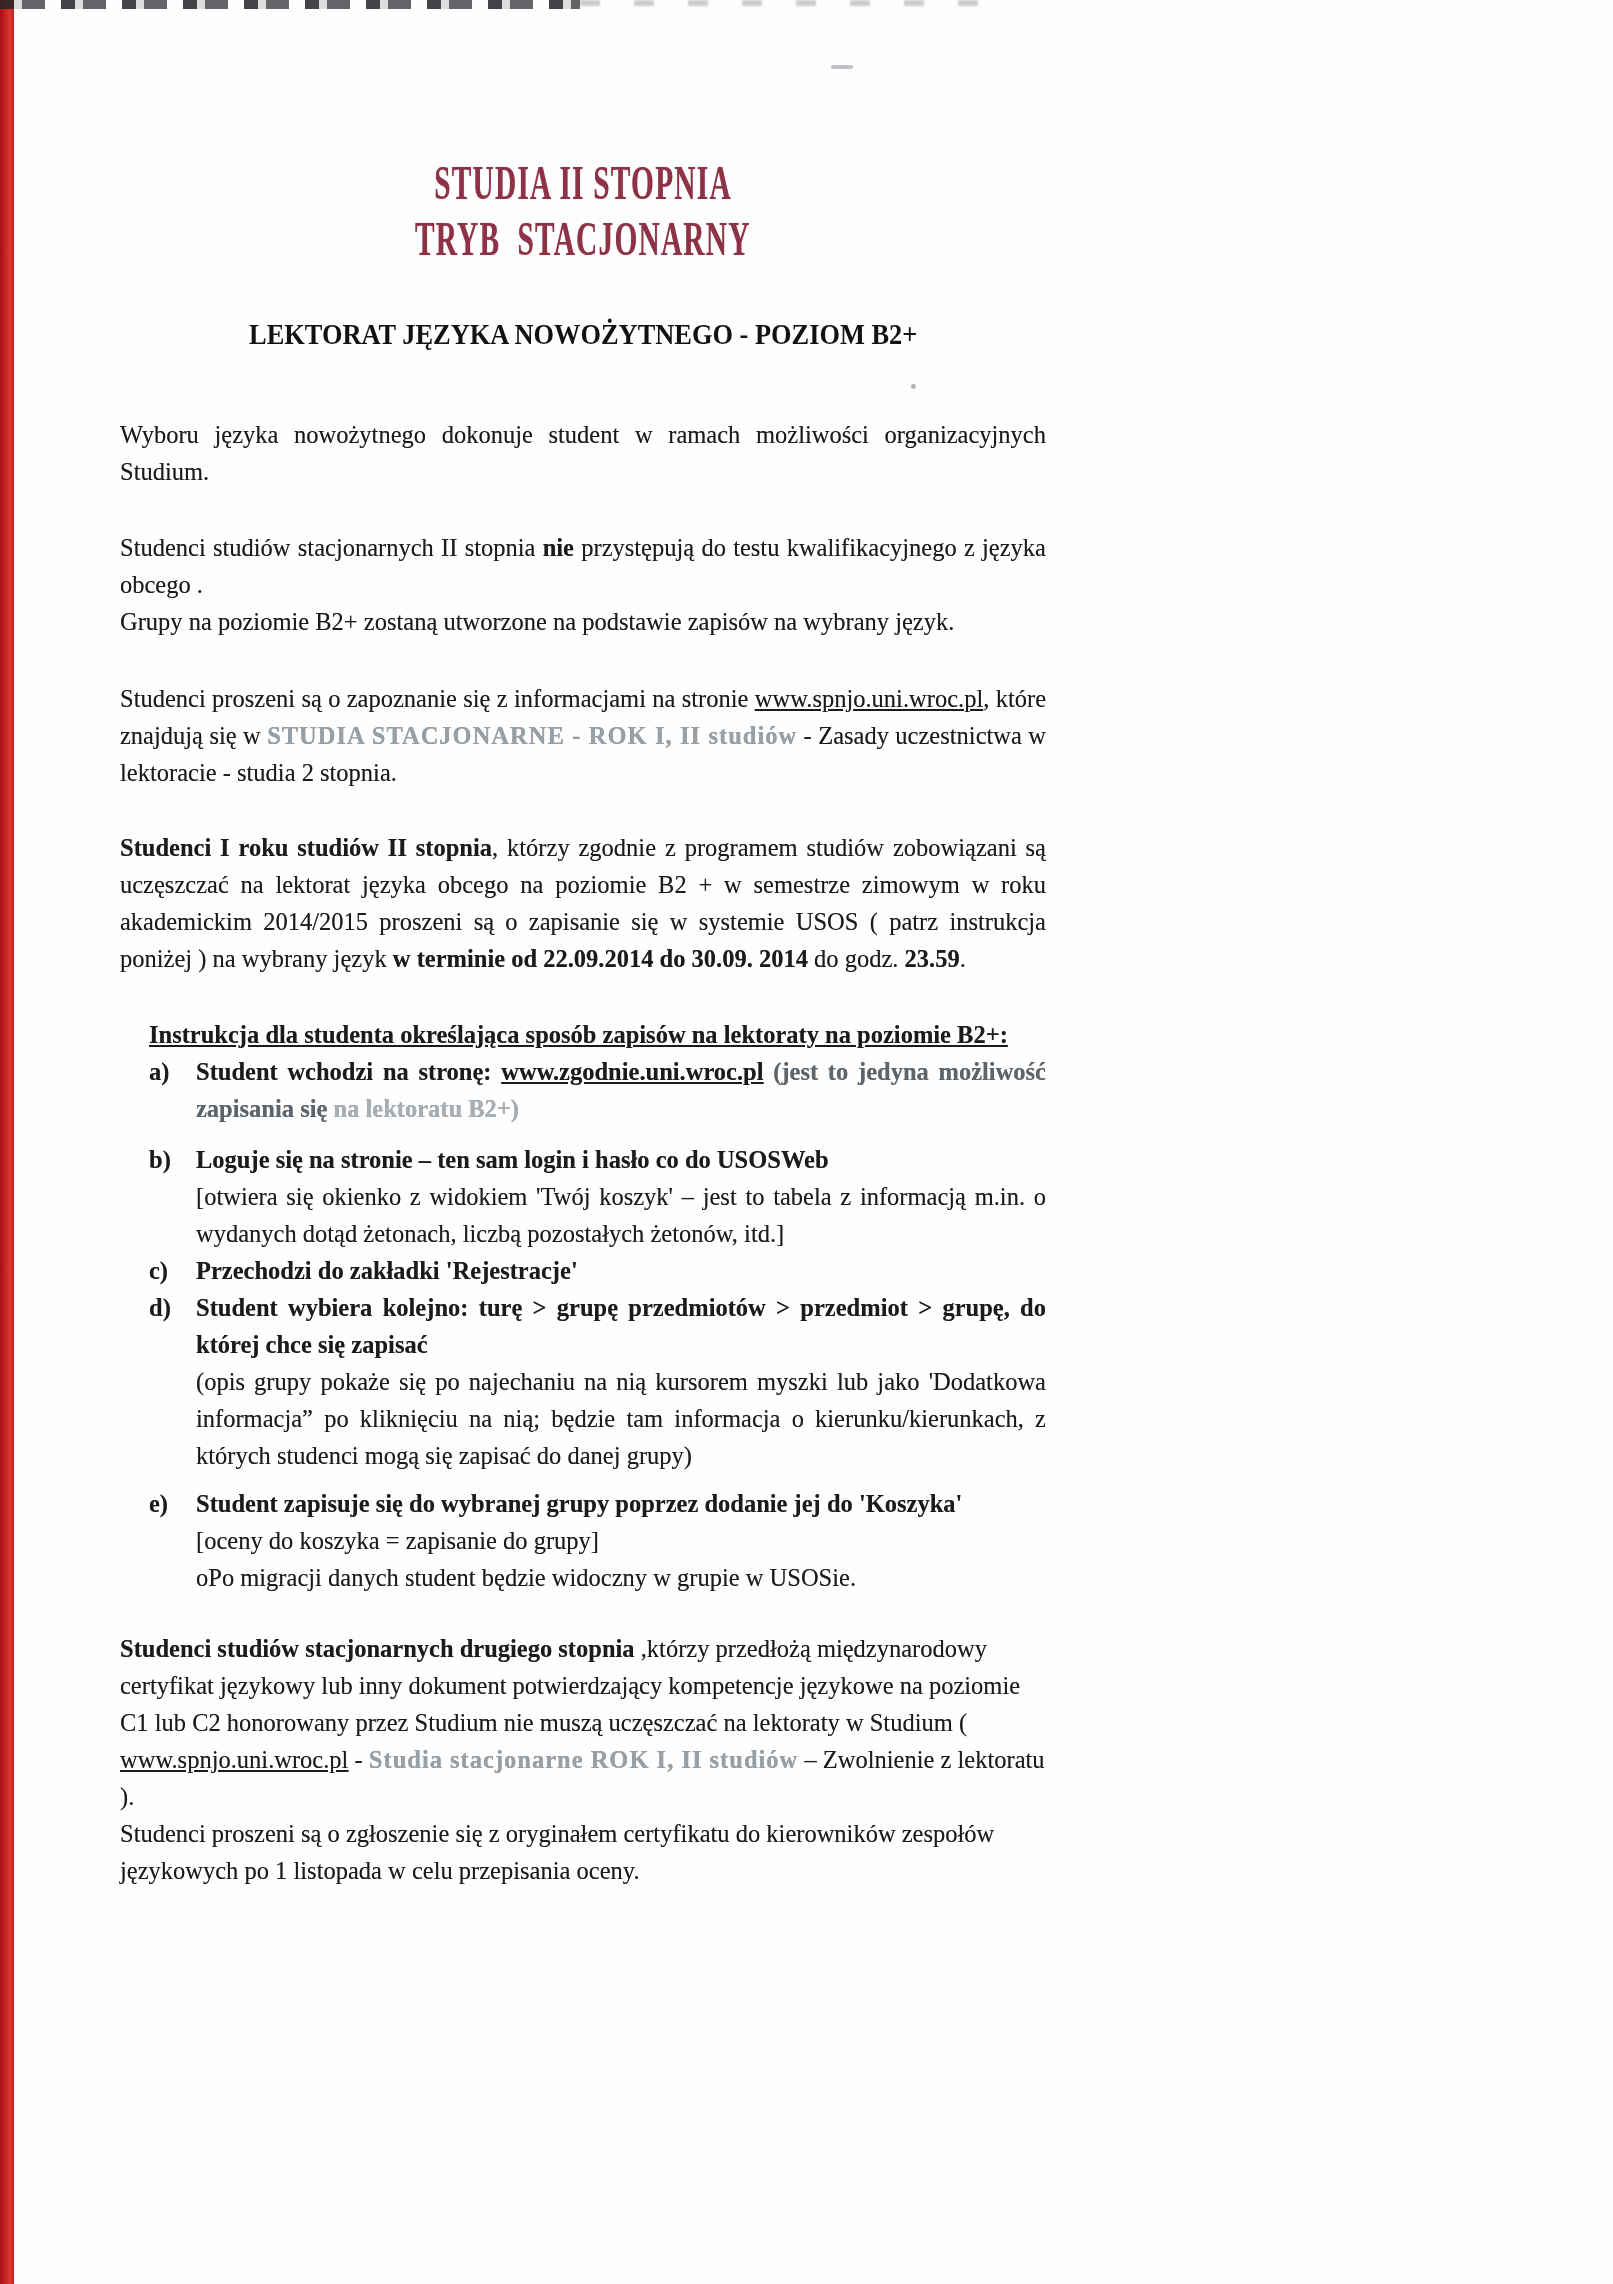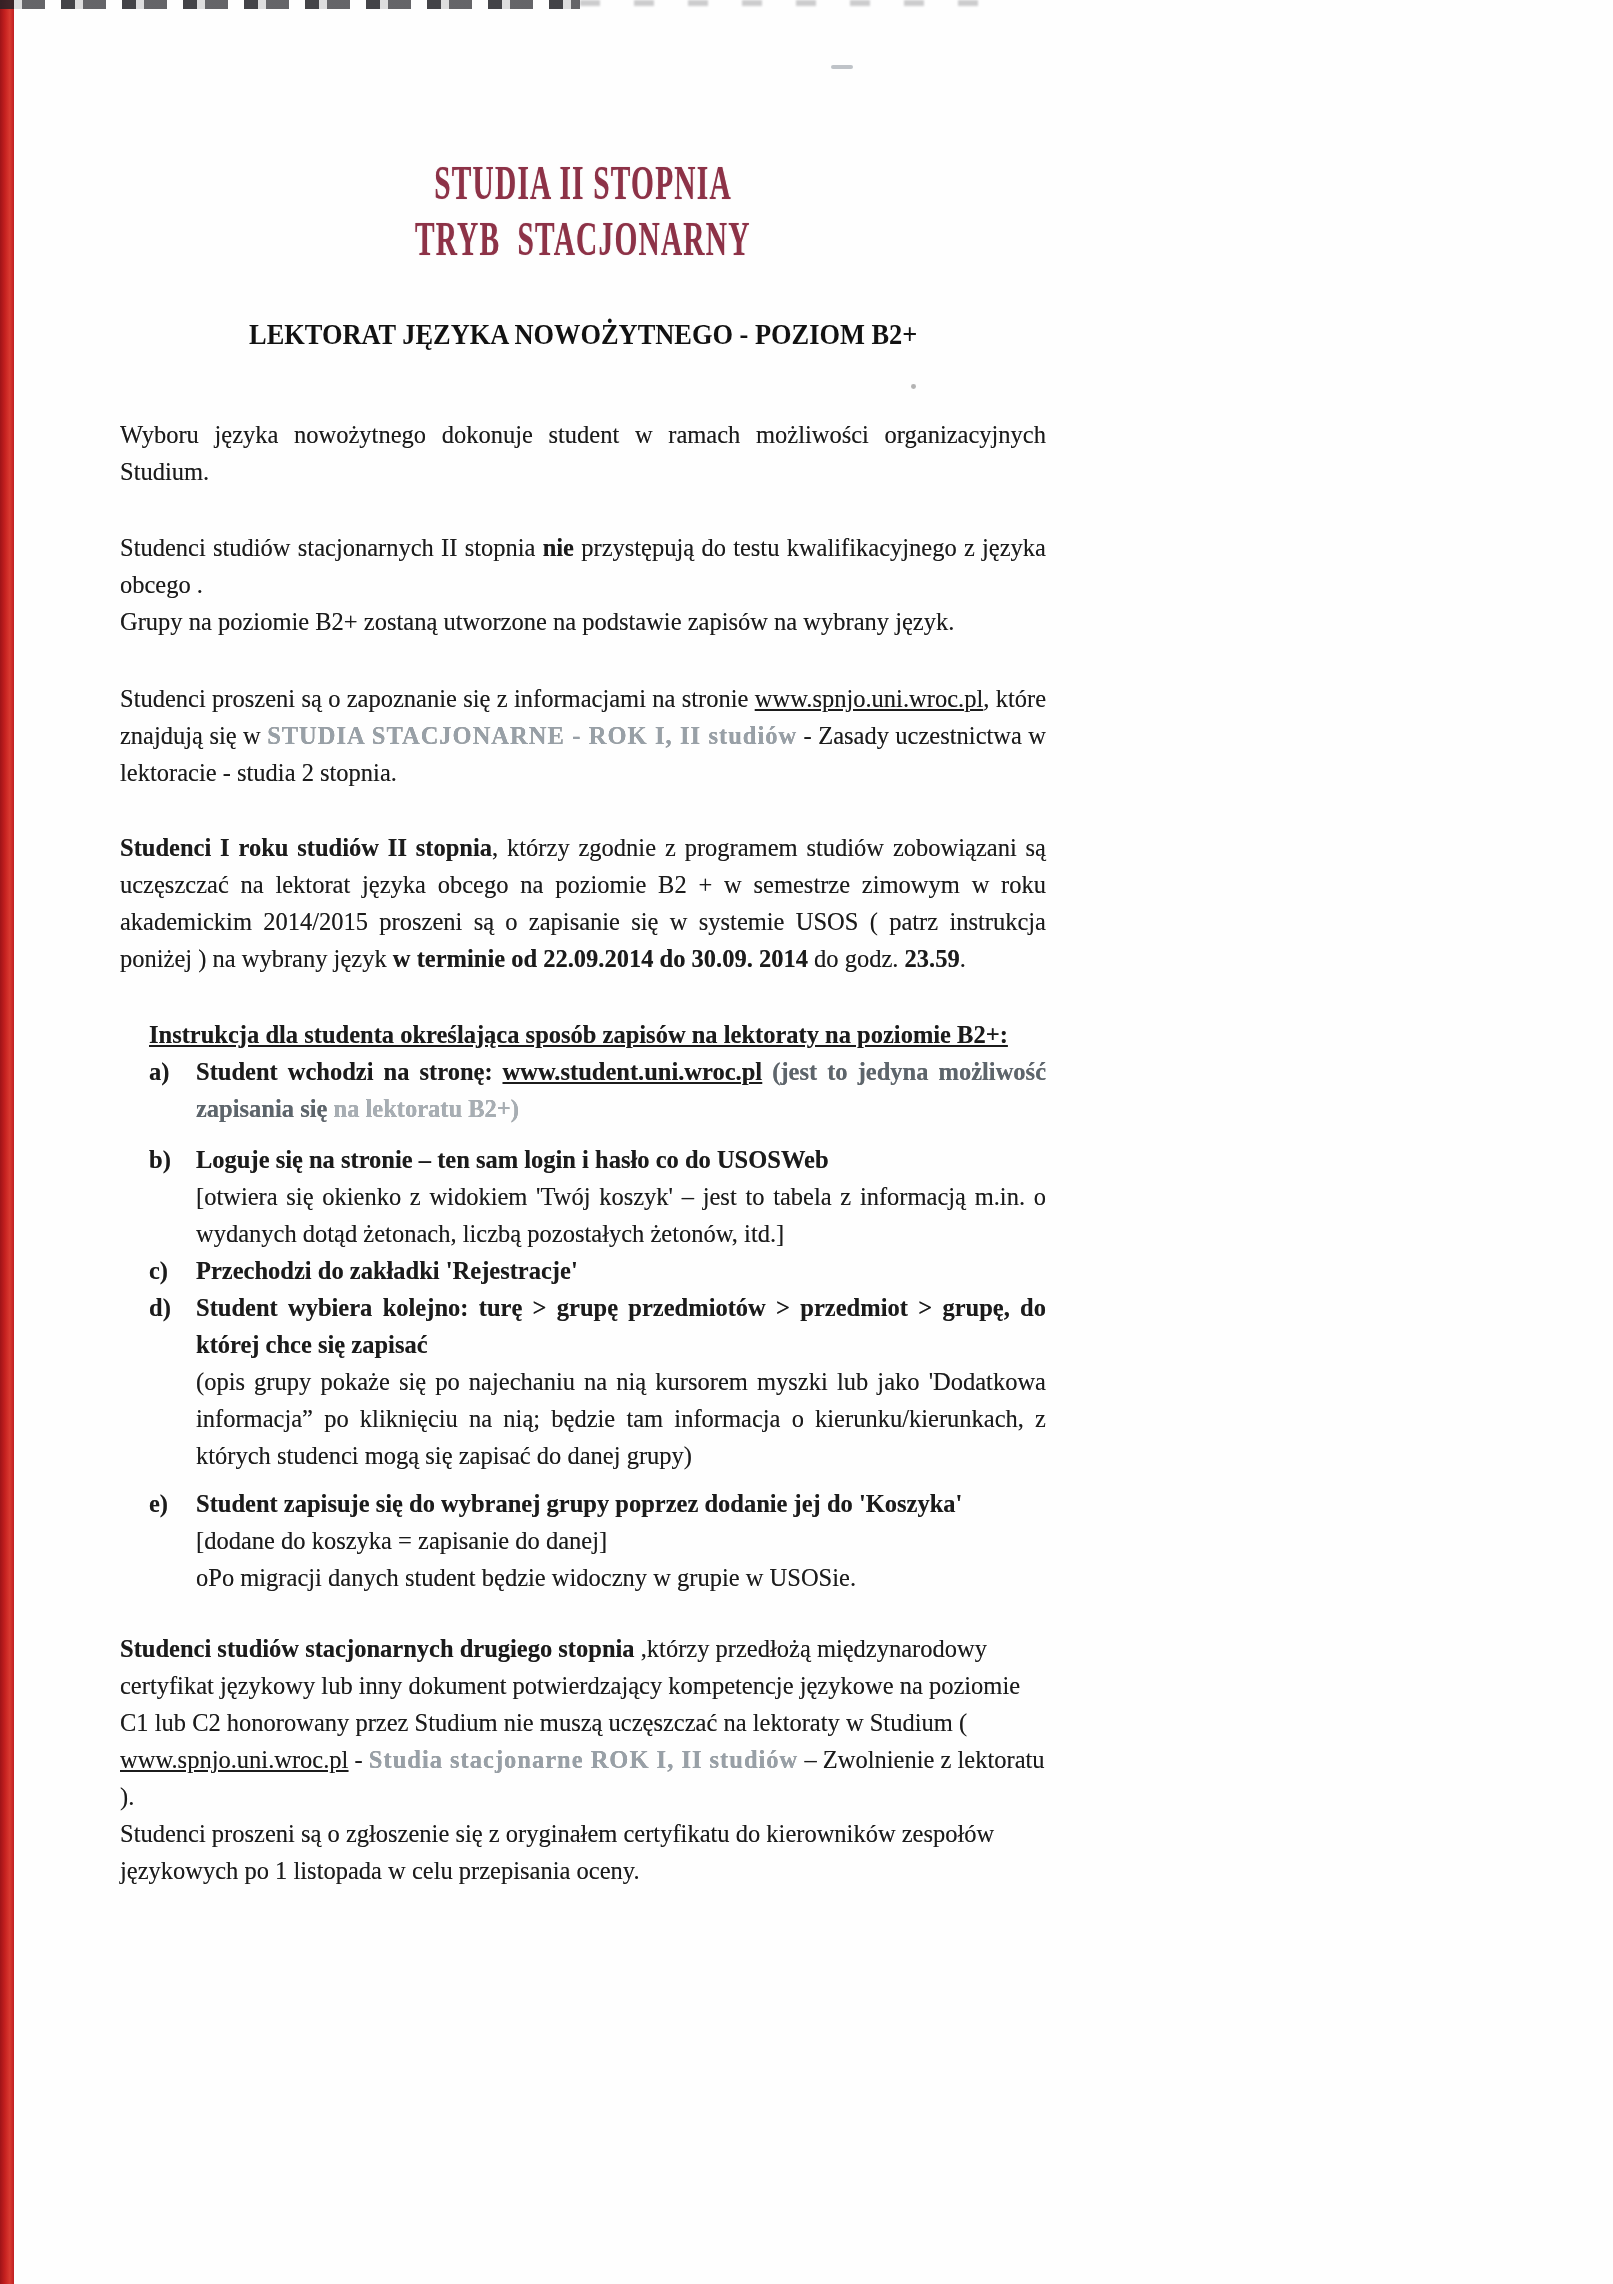--- a/index.html
+++ b/index.html
@@ -135,21 +135,21 @@
     <p class="para p3"><span>Studenci proszeni są o zapoznanie się z informacjami na stronie </span><span class="url">www.spnjo.uni.wroc.pl</span><span>, które znajdują się w  </span><span class="gray">STUDIA STACJONARNE - ROK I, II studiów</span><span> - Zasady uczestnictwa w lektoracie - studia 2 stopnia.</span></p>
 
     <p class="para p4"><span class="b">Studenci I roku studiów II stopnia</span><span>, którzy zgodnie z programem studiów zobowiązani są uczęszczać na lektorat języka obcego na poziomie B2 + w semestrze zimowym w roku akademickim 2014/2015 proszeni są o zapisanie się w systemie USOS ( patrz instrukcja poniżej ) na wybrany język </span><span class="b">w terminie od 22.09.2014 do 30.09. 2014</span><span> do godz. </span><span class="b">23.59</span><span>.</span></p>
 
     <div class="instr-head">Instrukcja dla studenta określająca sposób zapisów na lektoraty na poziomie B2+:</div>
 
     <div class="list">
 
       <div class="item">
         <span class="marker">a)</span>
-        <div><span class="b">Student wchodzi na stronę: </span><span class="b url">www.student.uni.wroc.pl</span><span class="gray-dark"> (jest to jedyna możliwość zapisania się </span><span class="gray-light">na lektoratu B2+)</span></div>
+        <div><span class="b">Student wchodzi na stronę: </span><span class="b url">www.zgodnie.uni.wroc.pl</span><span class="gray-dark"> (jest to jedyna możliwość zapisania się </span><span class="gray-light">na lektoratu B2+)</span></div>
       </div>
 
       <div class="item item-b">
         <span class="marker">b)</span>
         <div class="b">Loguje się na stronie – ten sam login i hasło co do USOSWeb</div>
         <div>[otwiera się okienko z widokiem 'Twój koszyk' – jest to tabela z informacją m.in. o wydanych dotąd żetonach, liczbą pozostałych żetonów, itd.]</div>
       </div>
 
       <div class="item">
         <span class="marker">c)</span>
@@ -158,21 +158,21 @@
 
       <div class="item">
         <span class="marker">d)</span>
         <div class="b">Student wybiera kolejno: turę &gt; grupę przedmiotów &gt; przedmiot &gt; grupę, do której chce się zapisać</div>
         <div>(opis grupy pokaże się po najechaniu na nią kursorem myszki lub jako 'Dodatkowa informacja” po kliknięciu na nią; będzie tam informacja o kierunku/kierunkach, z których studenci mogą się zapisać do danej grupy)</div>
       </div>
 
       <div class="item item-e">
         <span class="marker">e)</span>
         <div class="b">Student zapisuje się do wybranej grupy poprzez dodanie jej do 'Koszyka'</div>
-        <div>[dodane do koszyka = zapisanie do danej]</div>
+        <div>[oceny do koszyka = zapisanie do grupy]</div>
         <div>oPo migracji danych student będzie widoczny w grupie w USOSie.</div>
       </div>
 
     </div>
 
     <p class="para p5 left-align"><span class="b">Studenci studiów stacjonarnych  drugiego stopnia</span><span> ,którzy przedłożą międzynarodowy certyfikat językowy lub inny dokument potwierdzający kompetencje językowe  na poziomie C1 lub C2 honorowany przez Studium nie muszą uczęszczać na lektoraty w Studium ( </span><span class="url">www.spnjo.uni.wroc.pl</span><span>  -  </span><span class="gray">Studia stacjonarne  ROK I, II studiów</span><span> – Zwolnienie z lektoratu ).</span></p>
 
     <p class="para left-align">Studenci proszeni są o zgłoszenie się z oryginałem certyfikatu do kierowników zespołów językowych po 1 listopada w celu przepisania oceny.</p>
 
   </div>

